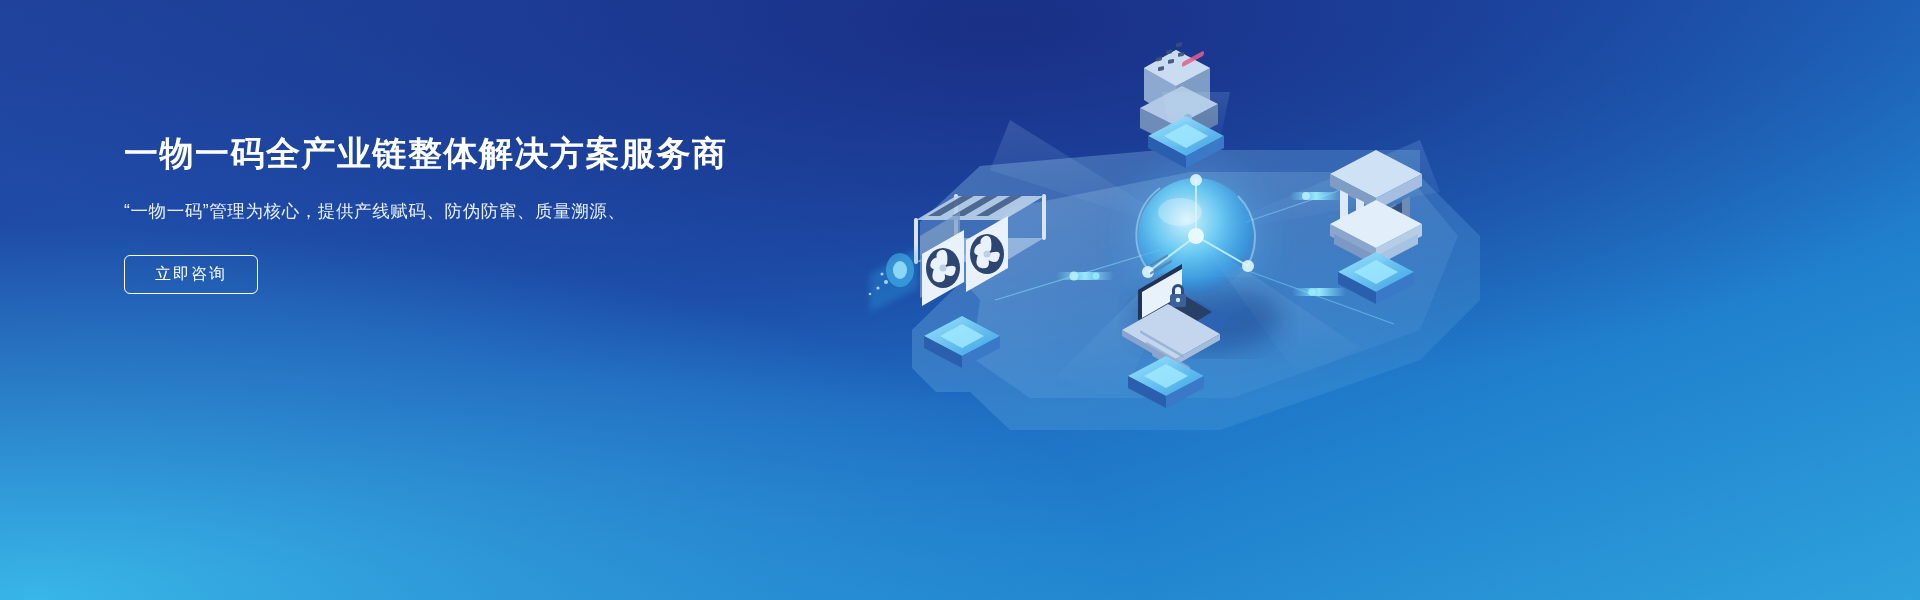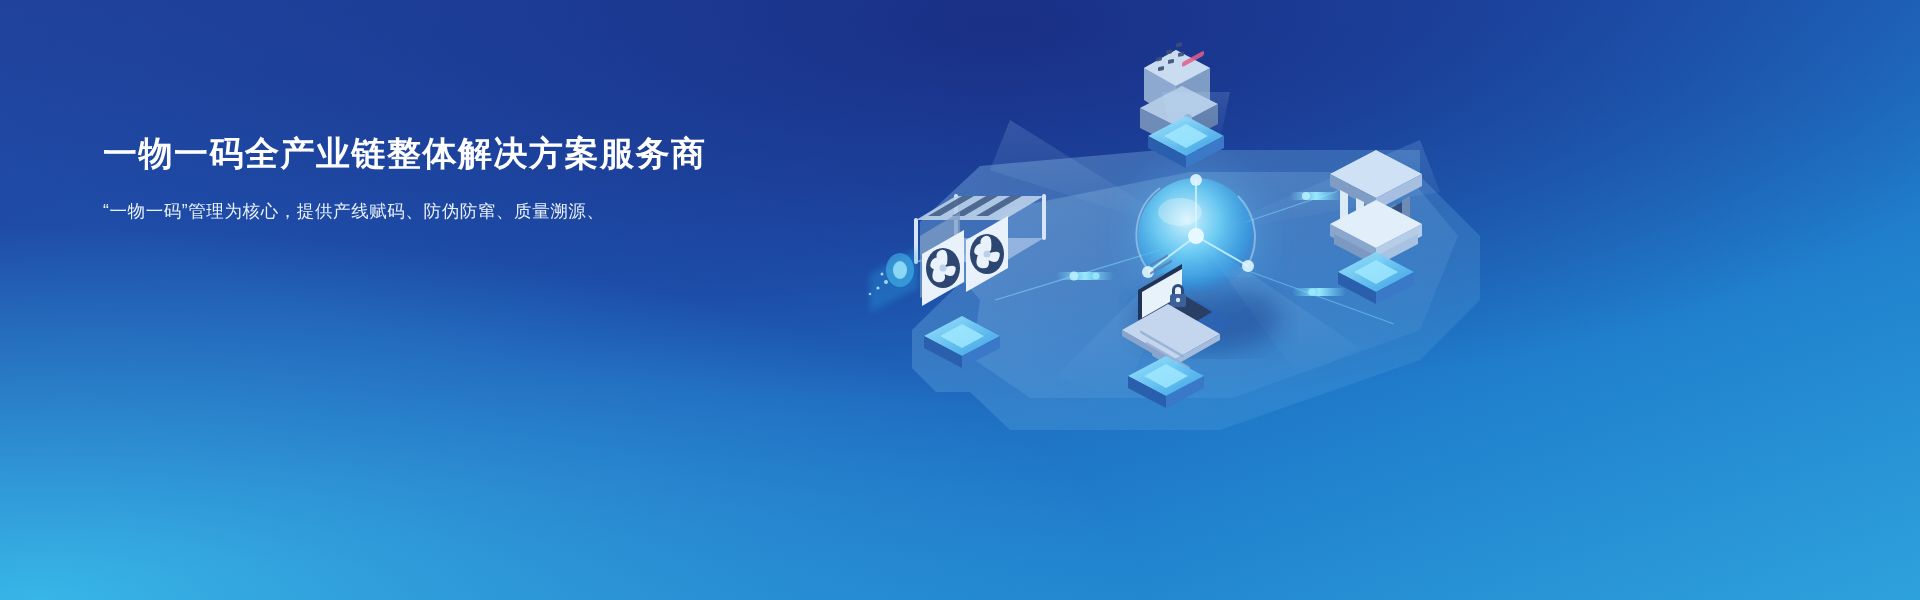--- a/index.html
+++ b/index.html
@@ -13,21 +13,21 @@
     position:relative;
     width:1920px; height:600px;
     overflow:hidden;
     background:
       radial-gradient(120% 130% at 2% 100%, #38b6e8 0%, rgba(56,182,232,0) 48%),
       radial-gradient(95% 110% at 52% 4%,  #1a2f86 0%, rgba(26,47,134,0) 58%),
       linear-gradient(160deg, #20439d 0%, #1d57b4 42%, #2080cd 72%, #2ea2dc 100%);
   }
 
   
-  #copy { position:absolute; left:103px; top:132px; width:720px; }
+  #copy { position:absolute; left:124px; top:132px; width:720px; }
 
   #headline {
     font-size:34px; font-weight:bold; color:#ffffff;
     letter-spacing:1.5px; line-height:1.25; white-space:nowrap;
   }
   #sub { margin-top:21px; }
   .subline {
     font-size:17.5px; color:#e9f2fb; line-height:31px;
     letter-spacing:.6px; white-space:nowrap;
   }
@@ -51,20 +51,21 @@
 <div id="banner">
 
   <div id="copy">
 
     <div id="headline">一物一码全产业链整体解决方案服务商</div>
 
     <div id="sub">
       <div class="subline">“一物一码”管理为核心，提供产线赋码、防伪防窜、质量溯源、</div>
     </div>
 
+    <button id="cta">立即咨询</button>
   </div>
 
   <div id="art">
     <svg viewBox="0 0 680 600" preserveAspectRatio="xMidYMid meet">
       <defs>
         <linearGradient id="plat" x1="0" y1="0" x2="1" y2="1">
           <stop offset="0" stop-color="#9fd6f2" stop-opacity=".34"></stop>
           <stop offset="0.5" stop-color="#79bde8" stop-opacity=".24"></stop>
           <stop offset="1" stop-color="#5aa6de" stop-opacity=".16"></stop>
         </linearGradient>

